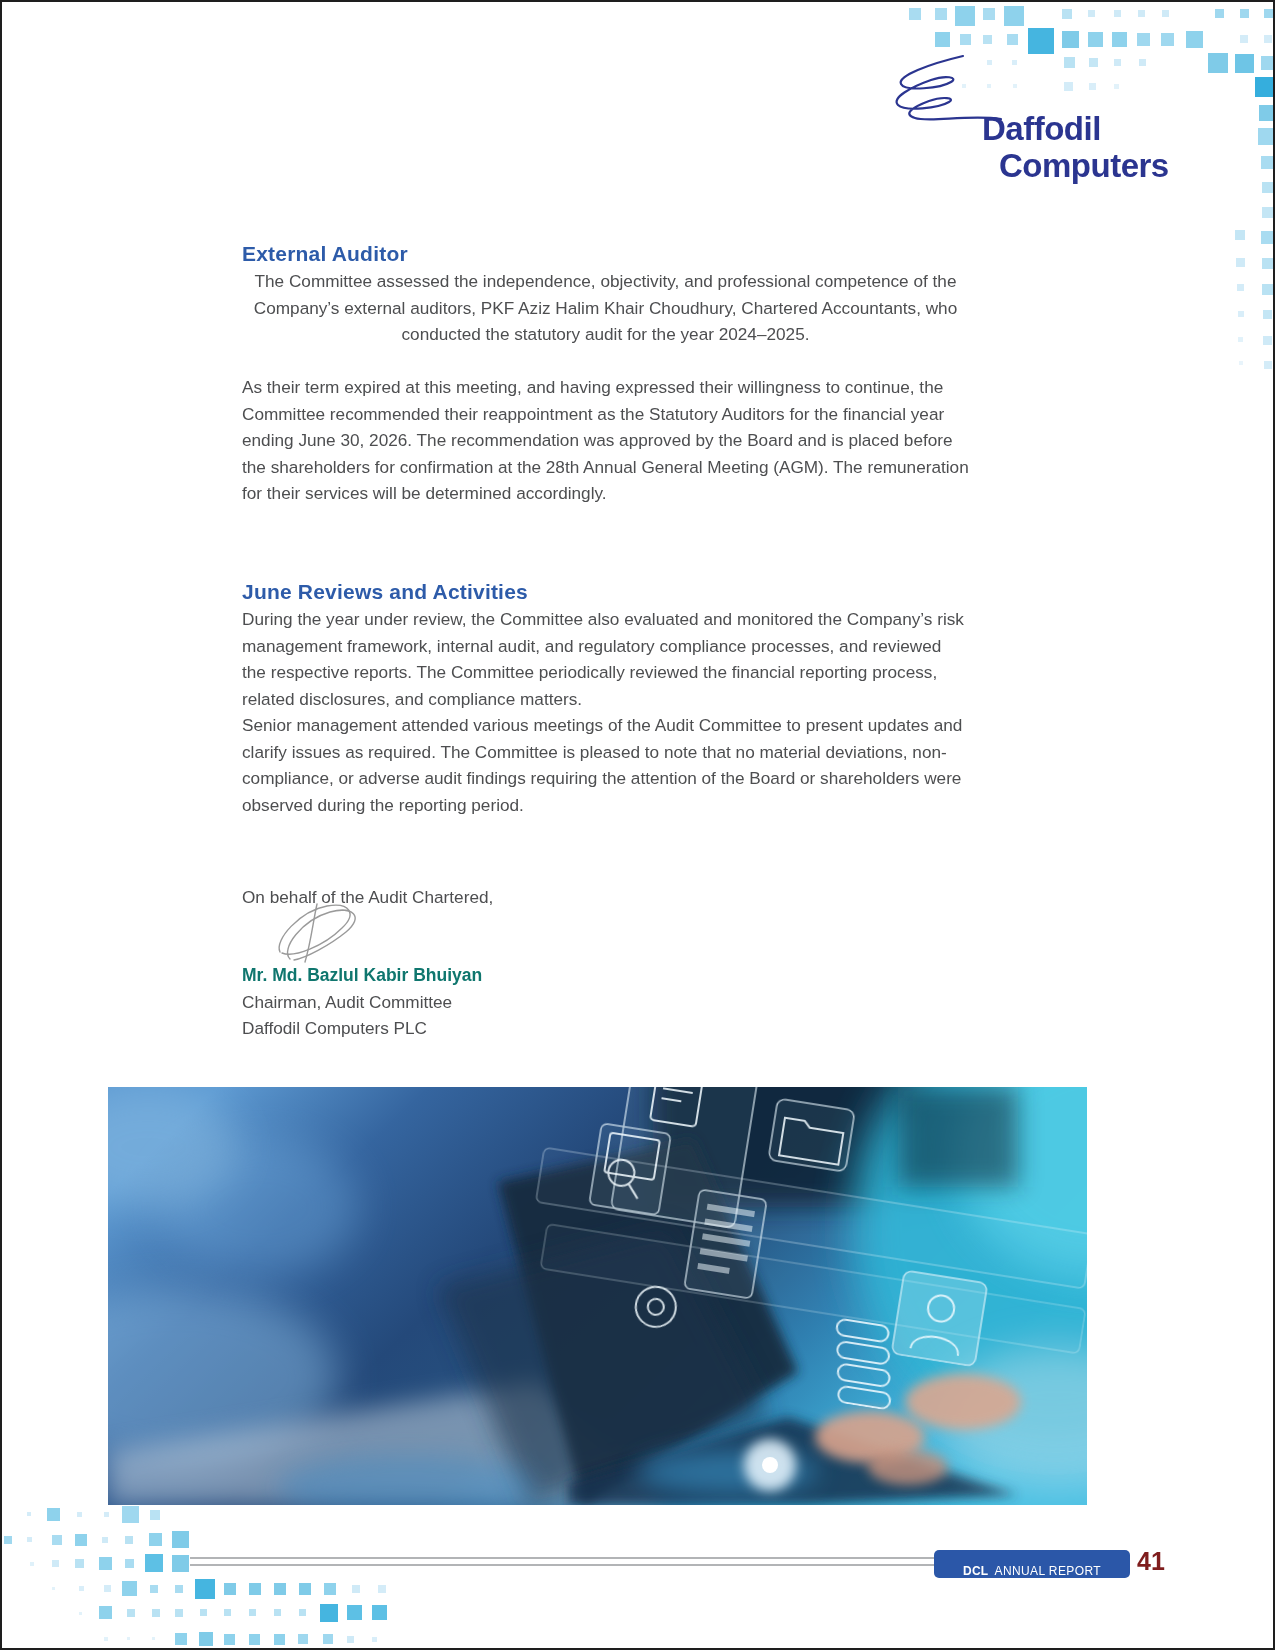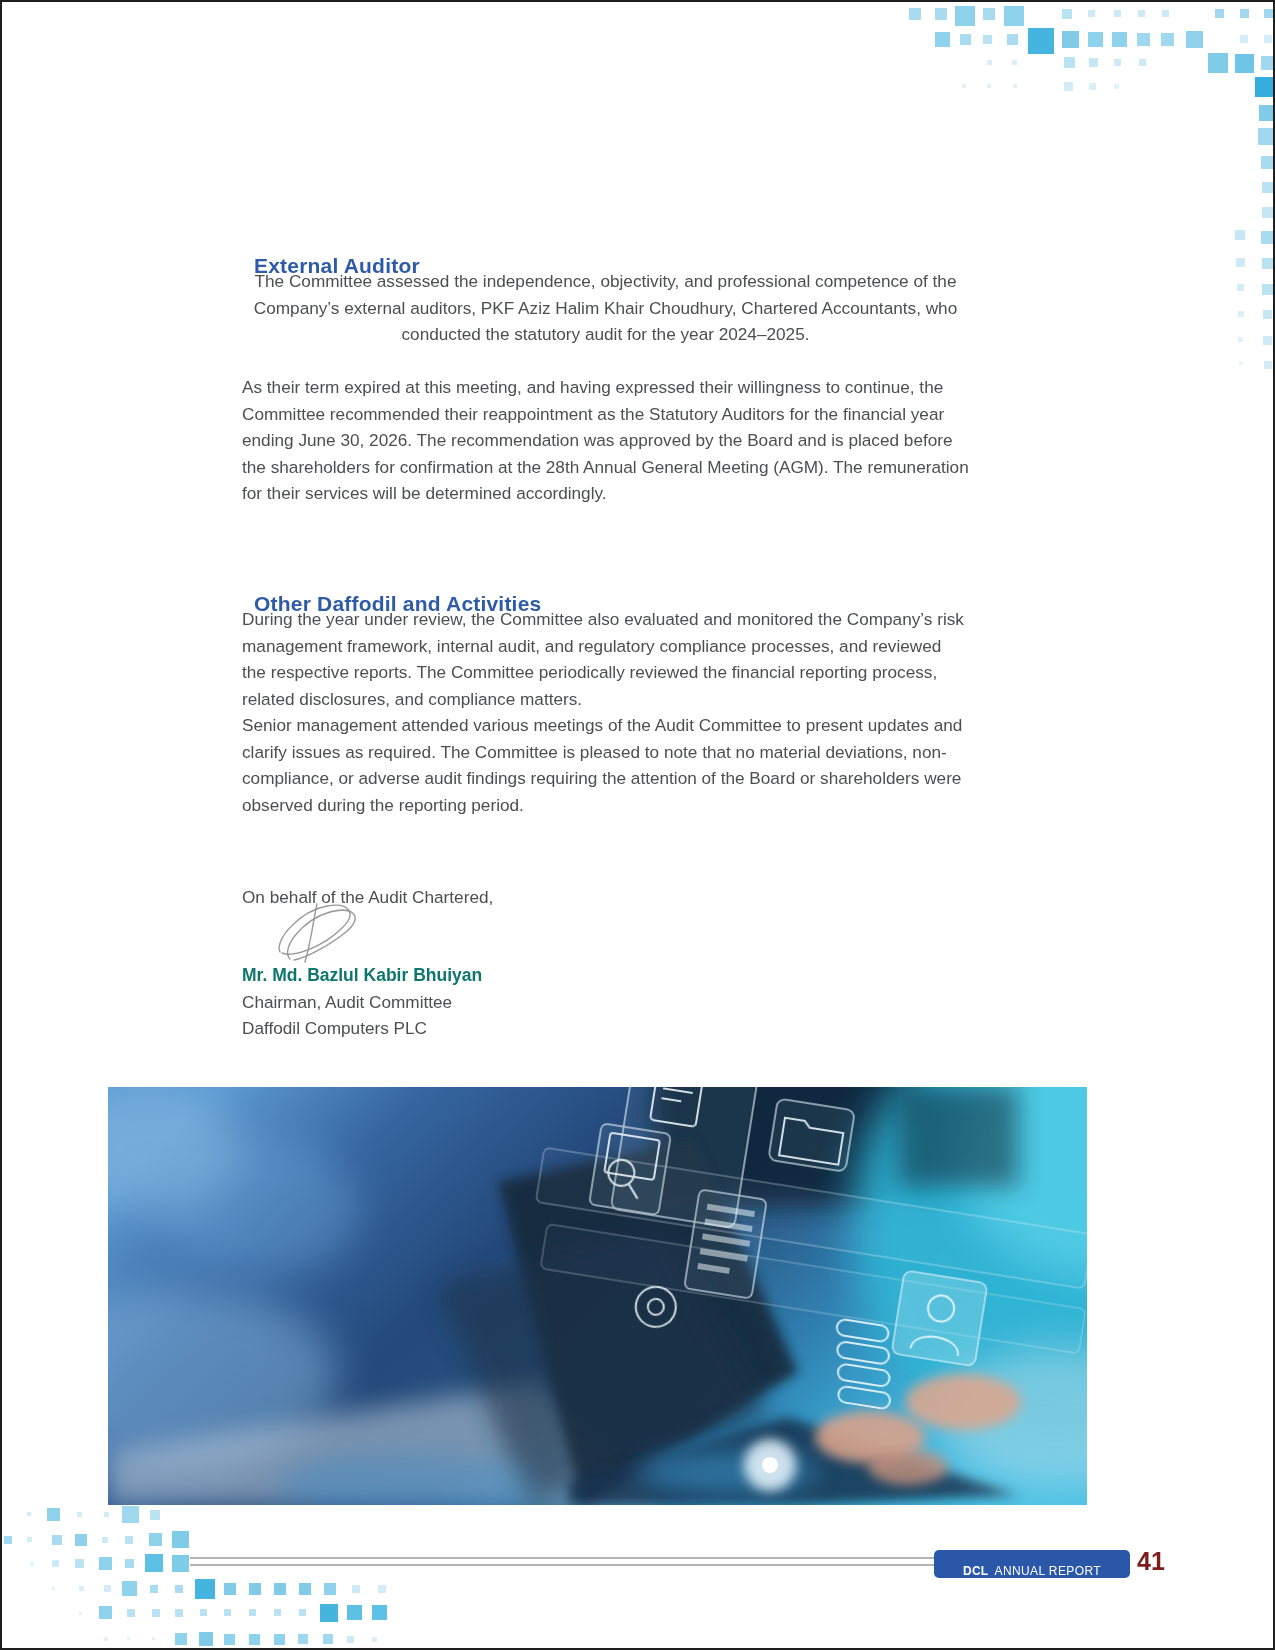--- a/index.html
+++ b/index.html
@@ -14,21 +14,21 @@
   }
   svg{display:block;}
   .decor{position:absolute;}
   .mosaic-tr{left:851px;top:2px;}
   .mosaic-bl{left:2px;top:1502px;}
   .logo{position:absolute;left:880px;top:50px;width:300px;height:130px;color:#2b3590;}
   .logo-squiggle{position:absolute;left:5px;top:2px;}
   .logo-l1{position:absolute;left:100px;top:58px;font-size:33px;font-weight:bold;letter-spacing:-0.5px;}
   .logo-l2{position:absolute;left:117px;top:95px;font-size:33px;font-weight:bold;letter-spacing:-0.5px;}
   .content{position:absolute;left:240px;top:0;width:727px;color:#4d4e50;font-size:17.2px;line-height:26.5px;}
-  .content .heading{position:absolute;margin:12px;font-size:21px;line-height:24px;font-weight:bold;color:#2d5ba9;letter-spacing:.2px;}
+  .content .heading{position:absolute;margin:0;font-size:21px;line-height:24px;font-weight:bold;color:#2d5ba9;letter-spacing:.2px;}
   .content p{position:absolute;margin:0;width:727px;}
   .h1{top:240px;}
   .p1{top:266px;text-align:center;}
   .p2{top:372px;}
   .h2{top:578px;}
   .p3{top:604px;}
   .p4{top:710px;}
   .salutation{top:882px;}
   .signature{position:absolute;left:30px;top:900px;}
   .sig-name{position:absolute;top:960px;font-weight:bold;color:#0f766e;font-size:17.5px;}
@@ -181,27 +181,36 @@
         <rect x="220" y="130" width="11" height="11" fill="#8ed2ec"></rect>
       <rect x="245" y="130" width="11" height="11" fill="#8ed2ec"></rect>
         <rect x="270" y="130" width="11" height="11" fill="#8ed2ec"></rect>
       <rect x="294" y="130" width="10" height="10" fill="#9fd8ef"></rect>
         <rect x="319" y="130" width="10" height="10" fill="#9fd8ef"></rect>
       <rect x="343" y="132" width="7" height="7" fill="#cfeaf7"></rect>
         <rect x="368" y="133" width="5" height="5" fill="#d9eef9"></rect>
     </g>
   </svg>
 
+  <div class="logo">
+    <svg class="logo-squiggle" width="125" height="70" viewBox="0 0 125 70">
+      <path d="M 76 2 C 42 10, 10 22, 14 30 C 18 38, 54 34, 64 28 C 72 23, 58 21, 44 26
+               C 24 33, 4 44, 11 51 C 18 58, 52 54, 62 48 C 69 44, 56 42, 42 47
+               C 26 53, 15 60, 28 64 C 42 69, 82 60, 114 65" fill="none" stroke="#2b3590" stroke-width="2.2" stroke-linecap="round"></path>
+    </svg>
+    <div class="logo-l1">Daffodil</div>
+    <div class="logo-l2">Computers</div>
+  </div>
 
   <div class="content">
     <h2 class="heading h1">External Auditor</h2>
     <p class="p1">The Committee assessed the independence, objectivity, and professional competence of the Company’s external auditors, PKF Aziz Halim Khair Choudhury, Chartered Accountants, who conducted the statutory audit for the year 2024–2025.</p>
     <p class="p2">As their term expired at this meeting, and having expressed their willingness to continue, the Committee recommended their reappointment as the Statutory Auditors for the financial year ending June 30, 2026. The recommendation was approved by the Board and is placed before the shareholders for confirmation at the 28th Annual General Meeting (AGM). The remuneration for their services will be determined accordingly.</p>
 
-    <h2 class="heading h2">Other Daffodil and Activities</h2>
+    <h2 class="heading h2">June Reviews and Activities</h2>
     <p class="p3">During the year under review, the Committee also evaluated and monitored the Company’s risk management framework, internal audit, and regulatory compliance processes, and reviewed the respective reports. The Committee periodically reviewed the financial reporting process, related disclosures, and compliance matters.</p>
     <p class="p4">Senior management attended various meetings of the Audit Committee to present updates and clarify issues as required. The Committee is pleased to note that no material deviations, non-compliance, or adverse audit findings requiring the attention of the Board or shareholders were observed during the reporting period.</p>
 
     <p class="salutation">On behalf of the Audit Chartered,</p>
 
     <svg class="signature" width="100" height="62" viewBox="0 0 100 62">
       <g fill="none" stroke="#9a9a9a" stroke-width="1.4" stroke-linecap="round">
         <path d="M 8 50 C 2 38, 28 9, 55 4 C 78 0, 85 12, 70 26 C 52 44, 22 56, 10 51"></path>
         <path d="M 18 57 C 8 47, 30 18, 58 10 C 80 4, 93 14, 74 30 C 58 43, 34 56, 22 58"></path>
         <path d="M 45 2 C 41 20, 39 40, 33 60"></path>

